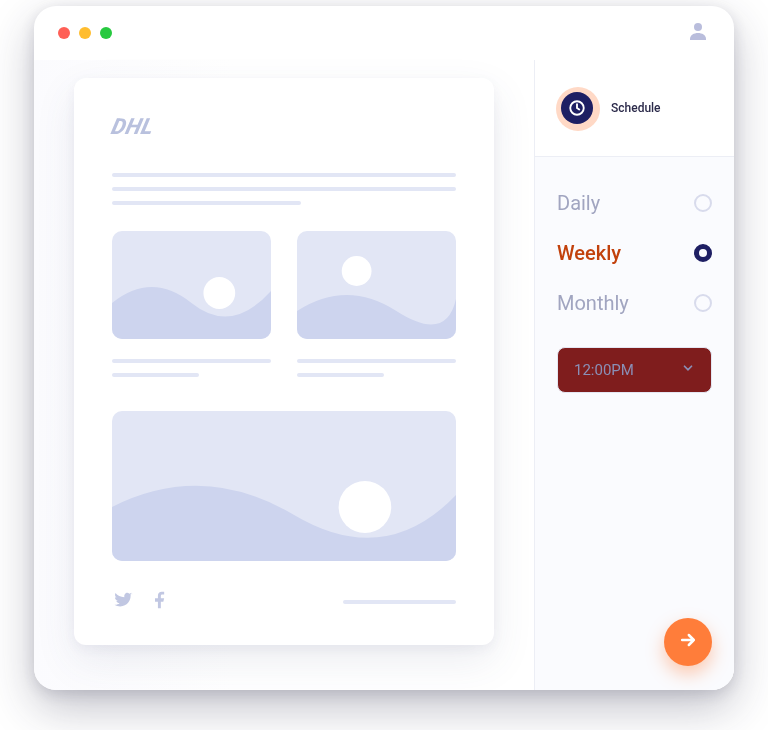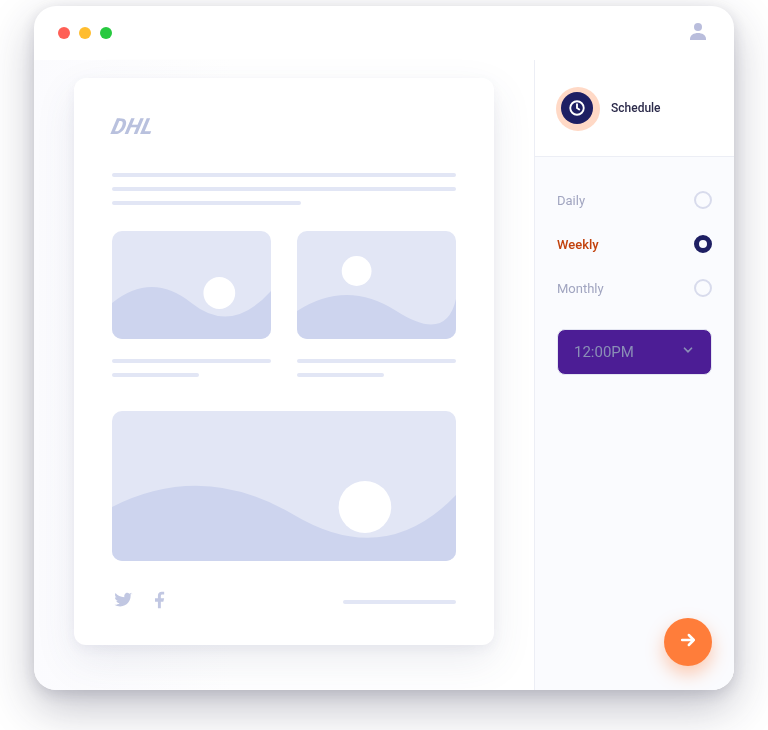--- a/index.html
+++ b/index.html
@@ -146,38 +146,38 @@
   .freq-panel{
     background:#fafbfe;
     flex:1;
     padding:34px 22px 24px;
     display:flex;
     flex-direction:column;
     gap:26px;
   }
   .opt{
     display:flex;align-items:center;justify-content:space-between;
-    font-size:13px;color:var(--text-muted);
+    font-size:20px;color:var(--text-muted);
     cursor:pointer;
   }
   .opt.selected{color:#c2410c;font-weight:500;}
   .radio{
     width:18px;height:18px;border-radius:50%;
     border:2px solid #d8dbec;
     position:relative;
   }
   .opt.selected .radio{
     border:5px solid var(--accent);
   }
   .time-select{
     margin-top:6px;
     height:46px;
     border:1px solid #e4e6f2;
     border-radius:8px;
-    background:#4c1d95;
+    background:#7f1d1d;
     display:flex;align-items:center;justify-content:space-between;
     padding:0 16px;
     color:#8a8fb6;
     font-size:15px;
     cursor:pointer;
   }
   .next-btn{
     align-self:flex-end;
     margin-top:auto;
     width:48px;height:48px;border-radius:50%;

